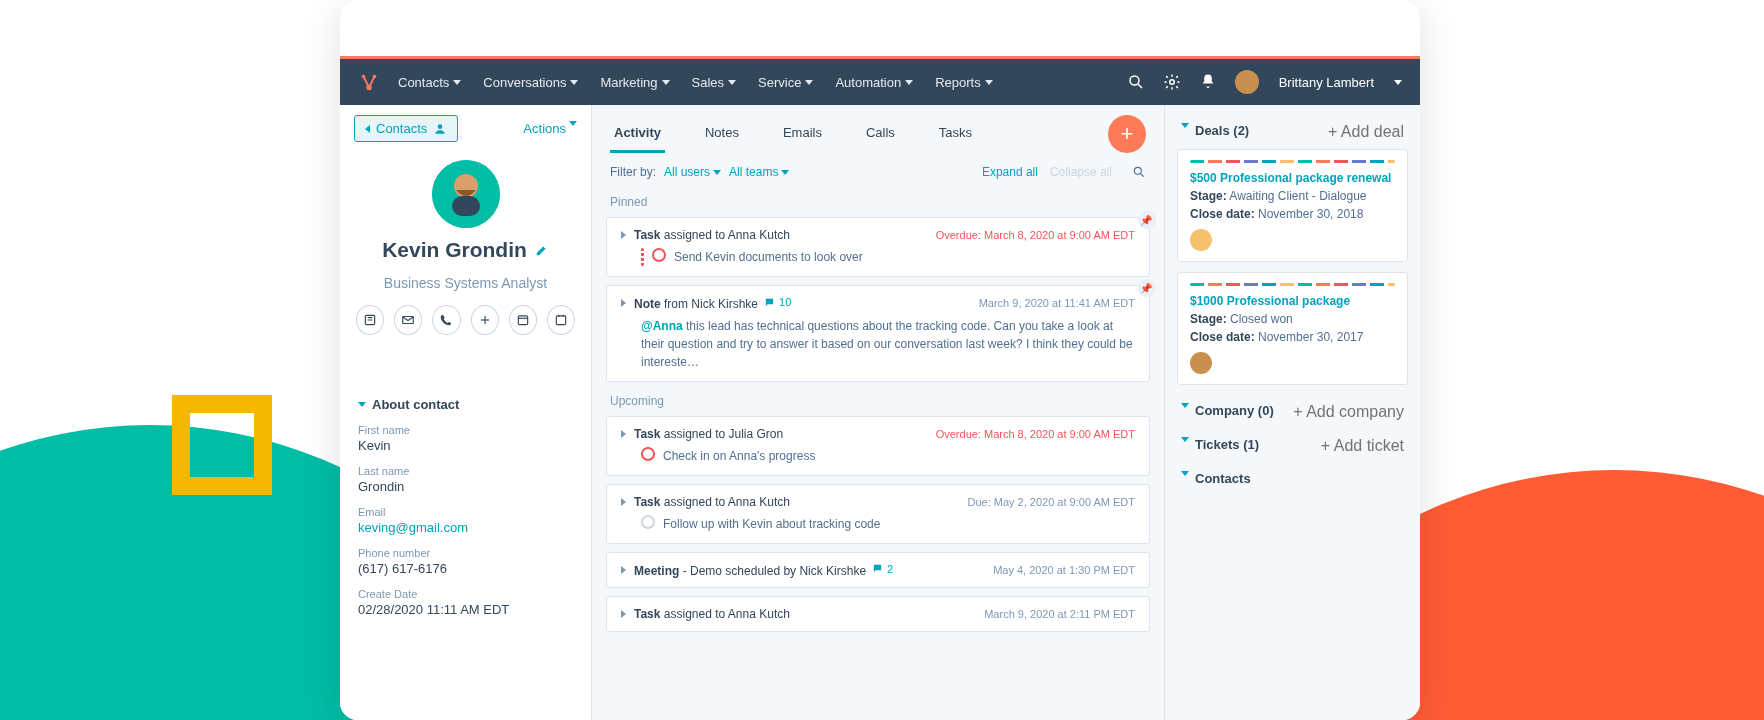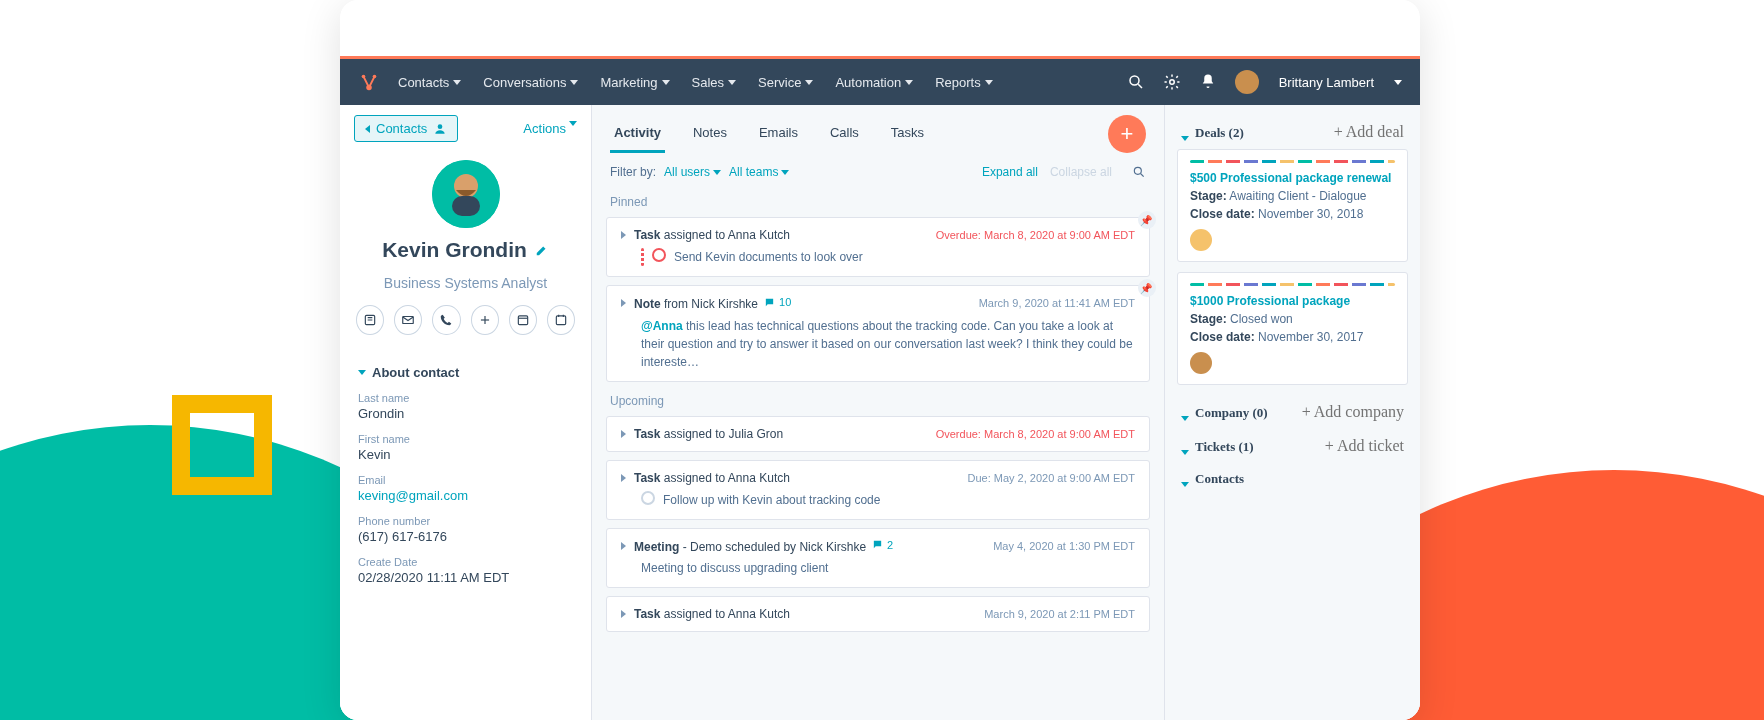--- a/index.html
+++ b/index.html
@@ -26,28 +26,28 @@
 .actions-link { color: #00a4bd; font-size: 13px; cursor: pointer; display: flex; gap: 3px; }
 .profile-block { text-align: center; padding: 8px 16px 16px; }
 .profile-avatar { width: 68px; height: 68px; border-radius: 50%; background: #00bda5; margin: 0 auto 10px; display: flex; align-items: center; justify-content: center; overflow: hidden; }
 .name-row { display: flex; align-items: center; justify-content: center; gap: 8px; }
 .profile-name { font-size: 21px; font-weight: 600; color: #33475b; }
 .edit-pencil { color: #00a4bd; cursor: pointer; }
 .profile-sub { font-size: 14px; color: #7c98b6; margin-top: 13px; }
 .action-row { display: flex; justify-content: center; gap: 10px; margin-top: 14px; }
 .circle-btn { width: 30px; height: 30px; border-radius: 50%; border: 1px solid #cbd6e2; background: #fff; display: flex; align-items: center; justify-content: center; cursor: pointer; color: #33475b; }
 .about-section { padding: 14px 18px; }
-.about-head { display: flex; align-items: center; gap: 6px; color: #33475b; font-weight: 600; font-size: 13px; cursor: pointer; }
+.about-head { display: flex; align-items: center; gap: 6px; color: #33475b; font-weight: 600; font-size: 13px; cursor: pointer; margin-top: 32px; }
 .field { margin-top: 12px; }
 .field-label { font-size: 11px; color: #7c98b6; }
 .field-value { font-size: 13px; color: #33475b; margin-top: 2px; }
 .field-link { color: #00a4bd; }
 .mid-col { flex: 1; background: #f5f8fa; padding: 0; overflow: hidden; }
 .tabs-row { display: flex; align-items: center; padding: 10px 18px 0; }
-.tabs { display: flex; gap: 24px; flex: 1; }
+.tabs { display: flex; gap: 36px; flex: 1; }
 .tab { padding: 10px 4px; font-size: 13px; color: #33475b; cursor: pointer; border-bottom: 3px solid transparent; }
 .tab.active { font-weight: 600; border-bottom-color: #00a4bd; }
 .fab { width: 38px; height: 38px; border-radius: 50%; background: #ff7a59; display: flex; align-items: center; justify-content: center; color: #fff; font-size: 22px; cursor: pointer; }
 .filter-row { display: flex; align-items: center; padding: 12px 18px; font-size: 12px; color: #516f90; gap: 8px; }
 .filter-link { color: #00a4bd; cursor: pointer; display: inline-flex; align-items: center; gap: 3px; }
 .filter-spacer { flex: 1; }
 .expand-link { color: #00a4bd; cursor: pointer; font-size: 12px; }
 .collapse-link { color: #cbd6e2; font-size: 12px; margin-left: 4px; }
 .search-small { color: #516f90; margin-left: 12px; cursor: pointer; }
 .section-label { font-size: 12px; color: #7c98b6; padding: 4px 18px 8px; }
@@ -61,21 +61,21 @@
 .card-meta.overdue { color: #f2545b; }
 .card-body { display: flex; align-items: flex-start; gap: 8px; margin-top: 6px; padding-left: 20px; }
 .pill-accent { width: 3px; align-self: stretch; background: repeating-linear-gradient(180deg,#f2545b 0 3px,#fff 3px 5px); border-radius: 2px; }
 .status-circle { width: 14px; height: 14px; border: 2px solid #f2545b; border-radius: 50%; flex-shrink: 0; }
 .status-check { width: 14px; height: 14px; border: 2px solid #cbd6e2; border-radius: 50%; flex-shrink: 0; position: relative; }
 .card-text { color: #516f90; line-height: 1.5; }
 .mention { color: #00a4bd; font-weight: 600; }
 .pin-icon { position: absolute; top: -7px; right: -7px; width: 18px; height: 18px; border-radius: 50%; background: #eaf0f6; display: flex; align-items: center; justify-content: center; font-size: 10px; color: #7c98b6; cursor: pointer; }
 .comment-badge { display: inline-flex; align-items: center; gap: 4px; color: #00a4bd; font-size: 11px; margin-left: 6px; }
 .right-col { width: 256px; background: #f5f8fa; border-left: 1px solid #dfe3eb; padding: 10px 12px; overflow: hidden; }
-.panel-head { display: flex; align-items: flex-end; font-size: 13px; color: #33475b; font-weight: 600; padding: 8px 4px; cursor: pointer; font-family: Liberation Serif, serif; }
+.panel-head { display: flex; align-items: flex-start; font-size: 13px; color: #33475b; font-weight: 600; padding: 8px 4px; cursor: pointer; }
 .panel-head .spacer { flex: 1; }
 .add-link { color: #737373; font-size: 16px; font-weight: 400; cursor: pointer; }
 .deal-card { background: #fff; border: 1px solid #dfe3eb; border-radius: 3px; padding: 10px 12px; margin-bottom: 10px; font-size: 12px; }
 .deal-dashes { height: 3px; background: repeating-linear-gradient(90deg,#00bda5 0 14px,transparent 14px 18px,#ff7a59 18px 32px,transparent 32px 36px,#f2545b 36px 50px,transparent 50px 54px,#6a78d1 54px 68px,transparent 68px 72px,#00a4bd 72px 86px,transparent 86px 90px,#f5c26b 90px 104px,transparent 104px 108px); margin-bottom: 8px; border-radius: 2px; }
 .deal-title { color: #00a4bd; font-weight: 600; }
 .deal-line { color: #516f90; margin-top: 4px; }
 .deal-line b { color: #33475b; font-weight: 600; }
 .deal-avatar { width: 22px; height: 22px; border-radius: 50%; background: #f5c26b; margin-top: 8px; }
 .chevron-down { display: inline-block; width: 0; height: 0; border-left: 4px solid transparent; border-right: 4px solid transparent; border-top: 5px solid currentColor; }
 .chevron-right { display: inline-block; width: 0; height: 0; border-top: 4px solid transparent; border-bottom: 4px solid transparent; border-left: 5px solid currentColor; }
@@ -235,26 +235,26 @@
               </div>
           </div>
         </div>
 
         <div class="about-section">
           <div class="about-head">
             <span class="chevron-down" style="border-top-color:#00a4bd"></span>
             <span>About contact</span>
           </div>
           <div class="field">
+            <div class="field-label">First name</div>
+            <div class="field-value">Kevin</div>
+          </div>
+          <div class="field">
             <div class="field-label">Last name</div>
             <div class="field-value">Grondin</div>
-          </div>
-          <div class="field">
-            <div class="field-label">First name</div>
-            <div class="field-value">Kevin</div>
           </div>
           <div class="field">
             <div class="field-label">Email</div>
             <div class="field-value field-link">keving@gmail.com</div>
           </div>
           <div class="field">
             <div class="field-label">Phone number</div>
             <div class="field-value">(617) 617-6176</div>
           </div>
           <div class="field">
@@ -332,20 +332,24 @@
         </div>
 
         <div class="section-label">Upcoming</div>
         <div class="cards">
           <div class="card">
             <div class="card-head">
               <span class="chevron-right card-chevron"></span>
               <span class="card-title"><b>Task</b><span> assigned to Julia Gron</span></span>
               <span class="card-meta overdue">Overdue: March 8, 2020 at 9:00 AM EDT</span>
             </div>
+            <div class="card-body">
+              <div class="status-circle"></div>
+              <div class="card-text">Check in on Anna's progress</div>
+            </div>
           </div>
 
           <div class="card">
             <div class="card-head">
               <span class="chevron-right card-chevron"></span>
               <span class="card-title"><b>Task</b><span> assigned to Anna Kutch</span></span>
               <span class="card-meta">Due: May 2, 2020 at 9:00 AM EDT</span>
             </div>
             <div class="card-body">
               <div class="status-check"></div>
@@ -357,23 +361,20 @@
             <div class="card-head">
               <span class="chevron-right card-chevron"></span>
               <span class="card-title"><b>Meeting</b><span> - Demo</span><span> scheduled by Nick Kirshke</span><span class="comment-badge">
                     <svg width="11" height="11" viewBox="0 0 24 24" fill="#00a4bd">
                       <path d="M4 4h16v12H8l-4 4V4z"></path>
                     </svg>
                     <span>2</span>
                   </span></span>
               <span class="card-meta">May 4, 2020 at 1:30 PM EDT</span>
             </div>
-            <div class="card-body" style="padding-left:20px">
-              <div class="card-text">Meeting to discuss upgrading client</div>
-            </div>
           </div>
         </div>
 
         <div class="cards">
           <div class="card">
             <div class="card-head">
               <span class="chevron-right card-chevron"></span>
               <span class="card-title"><b>Task</b><span> assigned to Anna Kutch</span></span>
               <span class="card-meta">March 9, 2020 at 2:11 PM EDT</span>
             </div>

